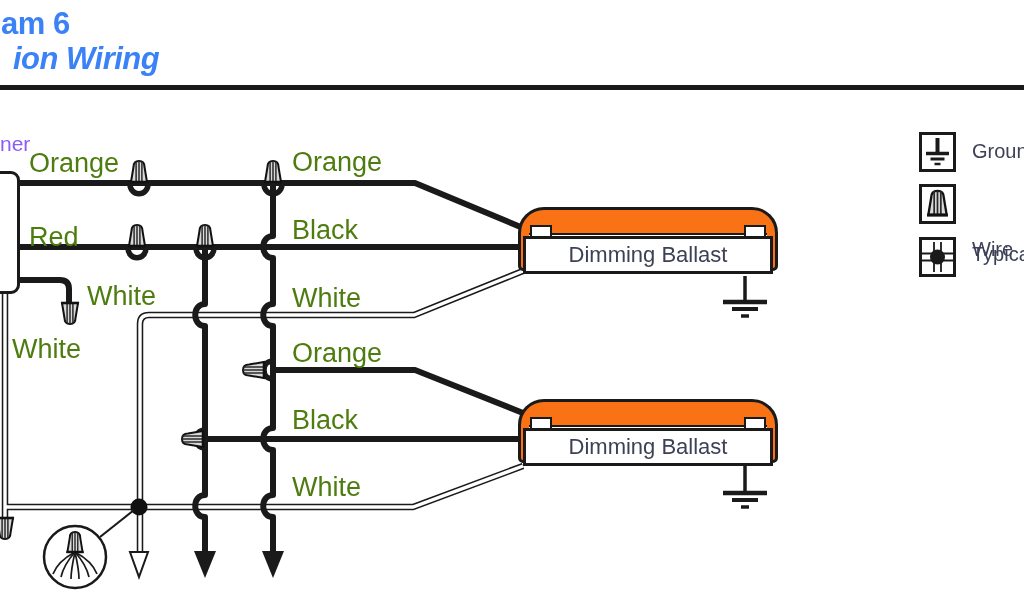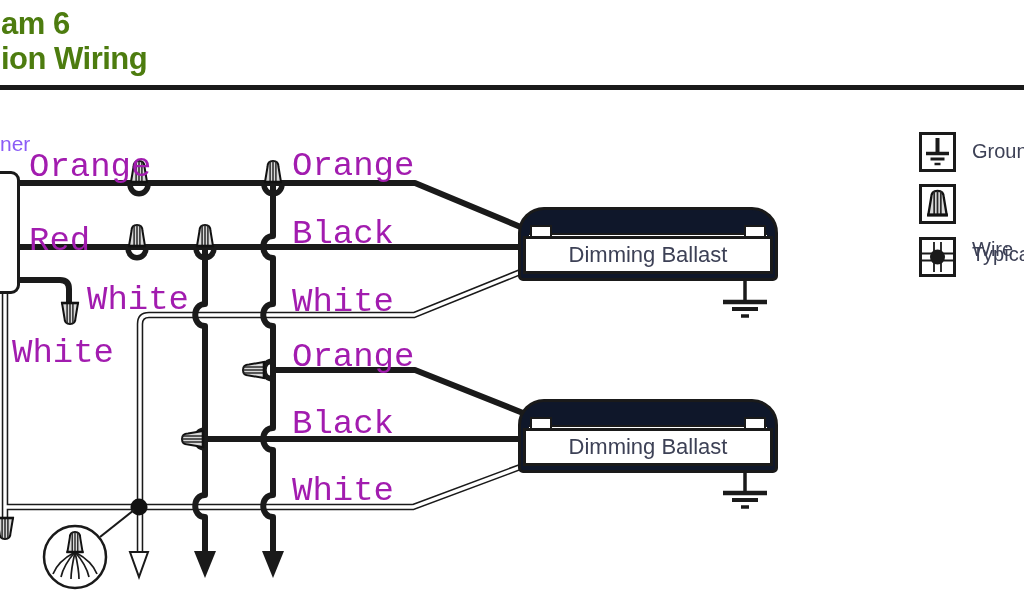--- a/index.html
+++ b/index.html
@@ -1,46 +1,46 @@
 <!DOCTYPE html>
 <html><head>
 <meta charset="utf-8">
 <style>
   html,body{margin:0;padding:0;background:#fff;}
   .page{position:relative;width:1024px;height:600px;background:#ffffff;overflow:hidden;
         font-family:"Liberation Sans",sans-serif;color:#1a1a1a;}
   .abs{position:absolute;line-height:1;white-space:nowrap;}
-  .title{font-weight:bold;font-size:31px;color:#4d7c0f;letter-spacing:-0.5px;}
+  .title{font-weight:bold;font-size:31px;color:#3b82f6;letter-spacing:-0.5px;}
   .rule{position:absolute;left:0;top:85px;width:1024px;height:5px;background:#1a1a1a;}
-  .serifLabel{font-family:Liberation Mono, monospace;font-size:34px;color:#a21caf;}
+  .serifLabel{font-family:Liberation Sans, sans-serif;font-size:27px;color:#4d7c0f;}
   .sansLabel{font-size:21px;color:#8b5cf6;}
   .wiresvg{position:absolute;left:0;top:0;}
   .dimmer-box{position:absolute;left:-14px;top:171px;width:34px;height:123px;background:#fff;
               border:3px solid #1a1a1a;border-radius:0 9px 9px 0;box-sizing:border-box;}
-  .ballast{position:absolute;width:260px;height:74px;border:3px solid #1a1a1a;
-           border-radius:26px 26px 5px 5px;background:#0f172a;box-sizing:border-box;}
+  .ballast{position:absolute;width:260px;height:64px;border:3px solid #1a1a1a;
+           border-radius:26px 26px 5px 5px;background:#f97316;box-sizing:border-box;}
   .lamp-bar{position:absolute;left:8px;right:8px;top:23px;height:6px;
             border-top:2.5px solid #1a1a1a;border-bottom:2.5px solid #1a1a1a;background:#fff;}
   .lamp-cap{position:absolute;top:15px;width:18px;height:10px;border:2.5px solid #1a1a1a;background:#fff;}
   .cap-l{left:9px;} .cap-r{right:9px;}
   .ballast-body{position:absolute;left:2px;right:2px;top:26px;height:38px;border:3px solid #1a1a1a;
                 background:#fff;box-sizing:border-box;display:flex;align-items:center;justify-content:center;
                 font-size:22px;color:#3d4156;}
   .legend-box{position:absolute;left:919px;width:37px;height:40px;border:3px solid #1a1a1a;
               box-sizing:border-box;background:#fff;display:flex;align-items:center;justify-content:center;}
   .legend-label{position:absolute;left:972px;font-size:20px;color:#3d4156;line-height:1;white-space:nowrap;}
   .footnote{font-size:24px;color:#3d4156;}
 </style>
 </head>
 <body>
 
 <div class="page">
 
   <div class="abs title" style="left:1px;top:8px;">am 6</div>
-  <div class="abs title" style="left:1px;top:43px;">ion Wiring</div>
+  <div class="abs title" style="left:13px;top:43px;font-style:italic;">ion Wiring</div>
   <div class="rule"></div>
 
   <svg class="wiresvg" width="1024" height="600" viewBox="0 0 1024 600">
     <defs>
       <g id="wire-nut">
         <path d="M -8 0 L -5.5 -15 Q -5.5 -21 0 -21 Q 5.5 -21 5.5 -15 L 8 0 Z" fill="#d9d9d9" stroke="#111" stroke-width="2"></path>
         <path d="M -2.9 -20.6 L -2.9 -0.5 M 2.9 -20.6 L 2.9 -0.5 M 0 -21 L 0 -0.5" stroke="#2a2a2a" stroke-width="1.5" fill="none"></path>
         <path d="M -9 0 L 9 0" stroke="#111" stroke-width="2.6" fill="none"></path>
       </g>
     </defs>

